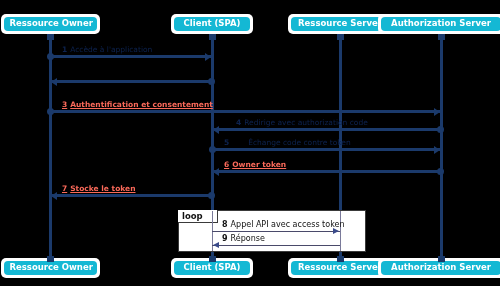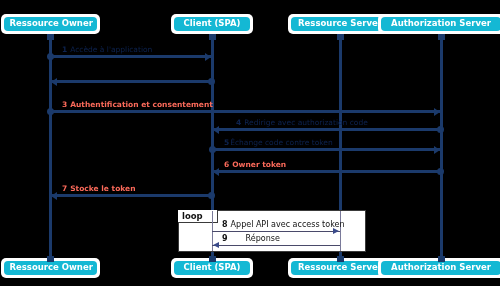--- a/index.html
+++ b/index.html
@@ -20,21 +20,21 @@
   .head-r{position:absolute;width:0;height:0;
       border-top:4px solid transparent;border-bottom:4px solid transparent;
       border-left:6px solid #1b3a6b;}
   .head-l{position:absolute;width:0;height:0;
       border-top:4px solid transparent;border-bottom:4px solid transparent;
       border-right:6px solid #1b3a6b;}
   .dot{position:absolute;width:7px;height:7px;border-radius:50%;background:#1b3a6b;}
 
   .mlabel{position:absolute;font-size:7.5px;color:#0d2350;white-space:nowrap;
       line-height:9px;}
-  .mlabel.hi{color:#fb6a5a;font-weight:bold;}
+  .mlabel.hi{color:#fb6a5a;font-weight:bold;text-decoration:underline;}
   .mnum{font-weight:bold;}
 
   .loopbox{position:absolute;background:#fff;border:1px solid #3a3a3a;
       box-sizing:border-box;}
   .looptab{position:absolute;background:#fff;border-right:1px solid #3a3a3a;
       border-bottom:1px solid #3a3a3a;font-weight:bold;font-size:8.5px;
       color:#111;line-height:12px;padding:0 5px 0 4px;box-sizing:border-box;}
   .lmsg{position:absolute;height:1px;background:#4a4a6a;}
   .lhead-r{position:absolute;width:0;height:0;
       border-top:3.5px solid transparent;border-bottom:3.5px solid transparent;
@@ -96,32 +96,32 @@
     <div class="head-r" style="left: 434px; top: 107.5px;"></div>
     <div class="dot" style="left: 47px; top: 108px;"></div>
     <div class="mlabel hi" style="left: 62px; top: 100px;"><span class="mnum">3</span><span style="margin-left: 3px;">Authentification et consentement</span></div>
     <div class="msg" style="left: 212px; top: 128px; width: 229px;"></div>
     <div class="head-l" style="left: 213px; top: 125.5px;"></div>
     <div class="dot" style="left: 437px; top: 126px;"></div>
     <div class="mlabel" style="left: 236px; top: 118px;"><span class="mnum">4</span><span style="margin-left: 3px;">Redirige avec authorization code</span></div>
     <div class="msg" style="left: 212px; top: 148px; width: 229px;"></div>
     <div class="head-r" style="left: 434px; top: 145.5px;"></div>
     <div class="dot" style="left: 209px; top: 146px;"></div>
-    <div class="mlabel" style="left: 224px; top: 138px;"><span class="mnum">5</span><span style="margin-left: 1px;">Échange code contre token</span></div>
+    <div class="mlabel" style="left: 224px; top: 138px;"><span class="mnum">5</span><span style="margin-left: 19px;">Échange code contre token</span></div>
     <div class="msg" style="left: 212px; top: 170px; width: 229px;"></div>
     <div class="head-l" style="left: 213px; top: 167.5px;"></div>
     <div class="dot" style="left: 437px; top: 168px;"></div>
     <div class="mlabel hi" style="left: 224px; top: 160px;"><span class="mnum">6</span><span style="margin-left: 3px;">Owner token</span></div>
     <div class="msg" style="left: 50px; top: 194px; width: 162px;"></div>
     <div class="head-l" style="left: 51px; top: 191.5px;"></div>
     <div class="dot" style="left: 208px; top: 192px;"></div>
     <div class="mlabel hi" style="left: 62px; top: 184px;"><span class="mnum">7</span><span style="margin-left: 3px;">Stocke le token</span></div>
     <div class="loopbox" style="left: 178px; top: 210px; width: 188px; height: 42px;"></div>
     <div class="looptab" style="left: 178px; top: 210px; height: 13px; width: 40px;"><span>loop</span></div>
     <div class="lll" style="left: 212px; top: 211px; height: 40px;"></div>
     <div class="lll" style="left: 340px; top: 211px; height: 40px;"></div>
     <div class="lmsg" style="left: 212px; top: 231px; width: 128px;"></div>
     <div class="lhead-r" style="left: 333px; top: 228px;"></div>
     <div class="llabel" style="left: 222px; top: 220px;"><span style="font-weight: bold;">8</span><span style="margin-left: 3px;">Appel API avec access token</span></div>
     <div class="lmsg" style="left: 212px; top: 245px; width: 128px;"></div>
     <div class="lhead-l" style="left: 213px; top: 242px;"></div>
-    <div class="llabel" style="left: 222px; top: 234px;"><span style="font-weight: bold;">9</span><span style="margin-left: 18px;">Réponse</span></div>
+    <div class="llabel" style="left: 222px; top: 234px;"><span style="font-weight: bold;">9</span><span style="margin-left: 3px;">Réponse</span></div>
   </div>
 
 </body></html>

